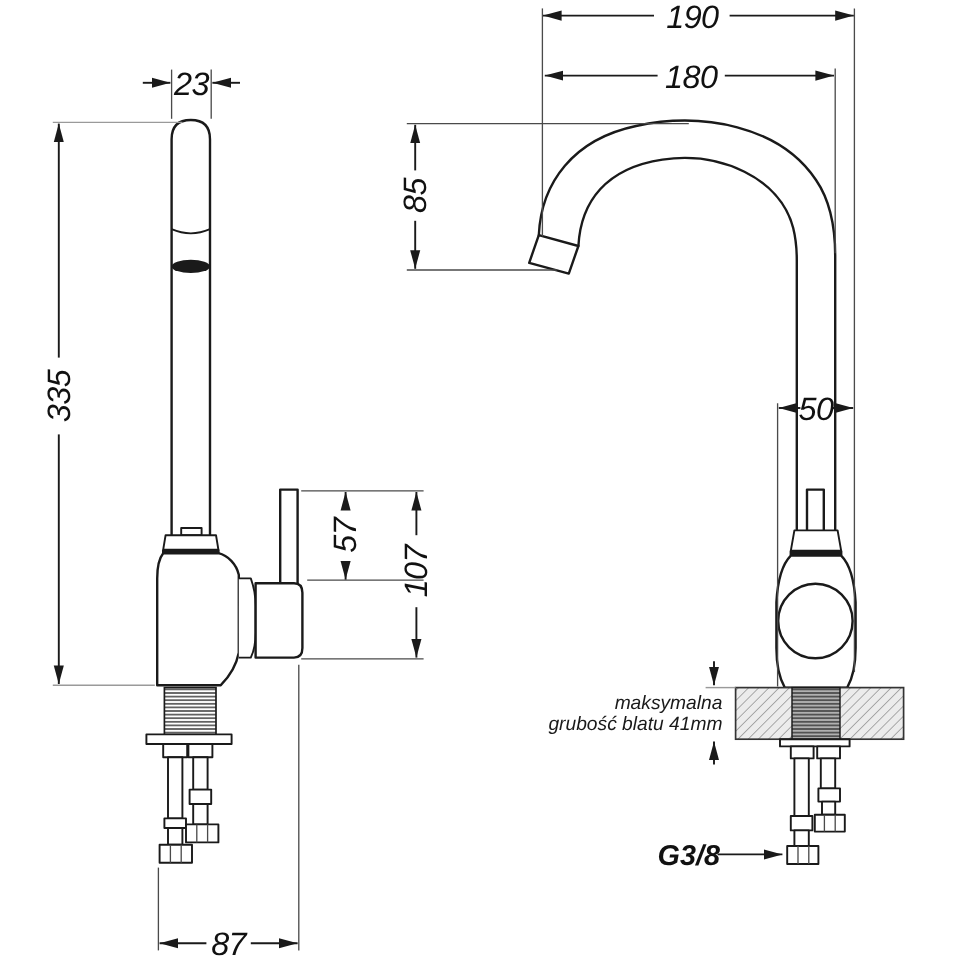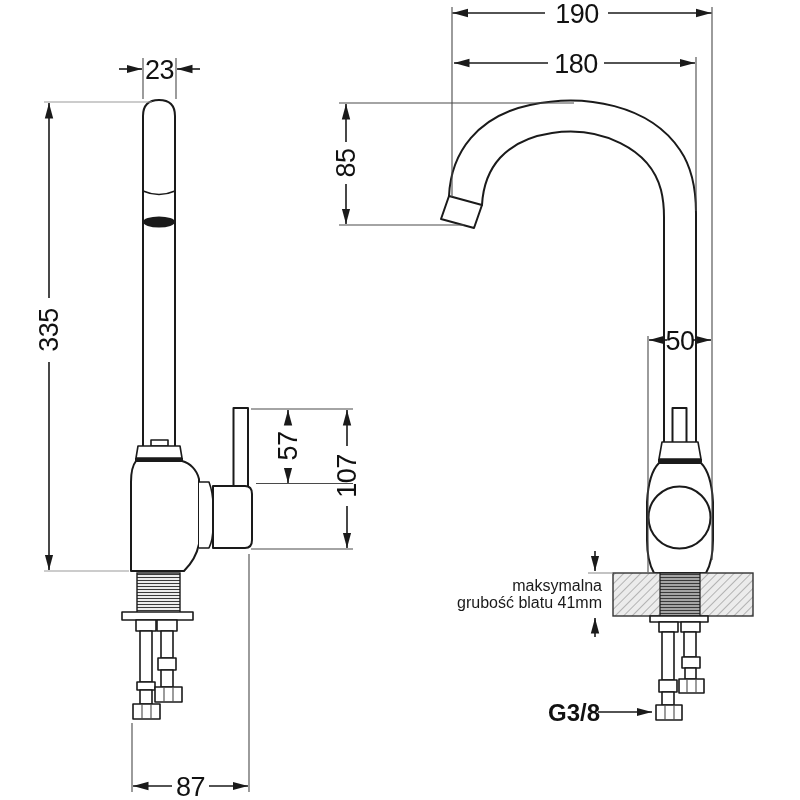--- a/index.html
+++ b/index.html
@@ -1,16 +1,16 @@
 <!DOCTYPE html>
 <html><head>
 <meta charset="utf-8">
 <style>
   html,body{margin:0;padding:0;background:#fff;}
-  .stage{position:relative;width:800px;height:800px;background:#fff;overflow:hidden;}
+  .stage{position:relative;width:800px;height:800px;background:#fff;overflow:hidden;font-style:italic;}
   svg{display:block;}
   .ln{stroke:#1a1a1a;stroke-width:2;fill:none;stroke-linejoin:round;stroke-linecap:round;}
   .ln16{stroke:#1a1a1a;stroke-width:1.6;fill:none;stroke-linejoin:round;}
   .fillw{fill:#ffffff;}
   .dim{stroke:#1a1a1a;stroke-width:1.6;fill:none;}
   .ext{stroke:#4a4a4a;stroke-width:1.1;fill:none;}
   .extg{stroke:#9a9a9a;stroke-width:1.2;fill:none;}
   .dimtext{font-family:"Liberation Sans",sans-serif;font-size:27px;fill:#111;letter-spacing:-0.5px;}
   .notetext{font-family:"Liberation Sans",sans-serif;font-size:16px;fill:#1a1a1a;}
   .threadtext{font-family:"Liberation Sans",sans-serif;font-size:24px;font-weight:bold;fill:#111;}

